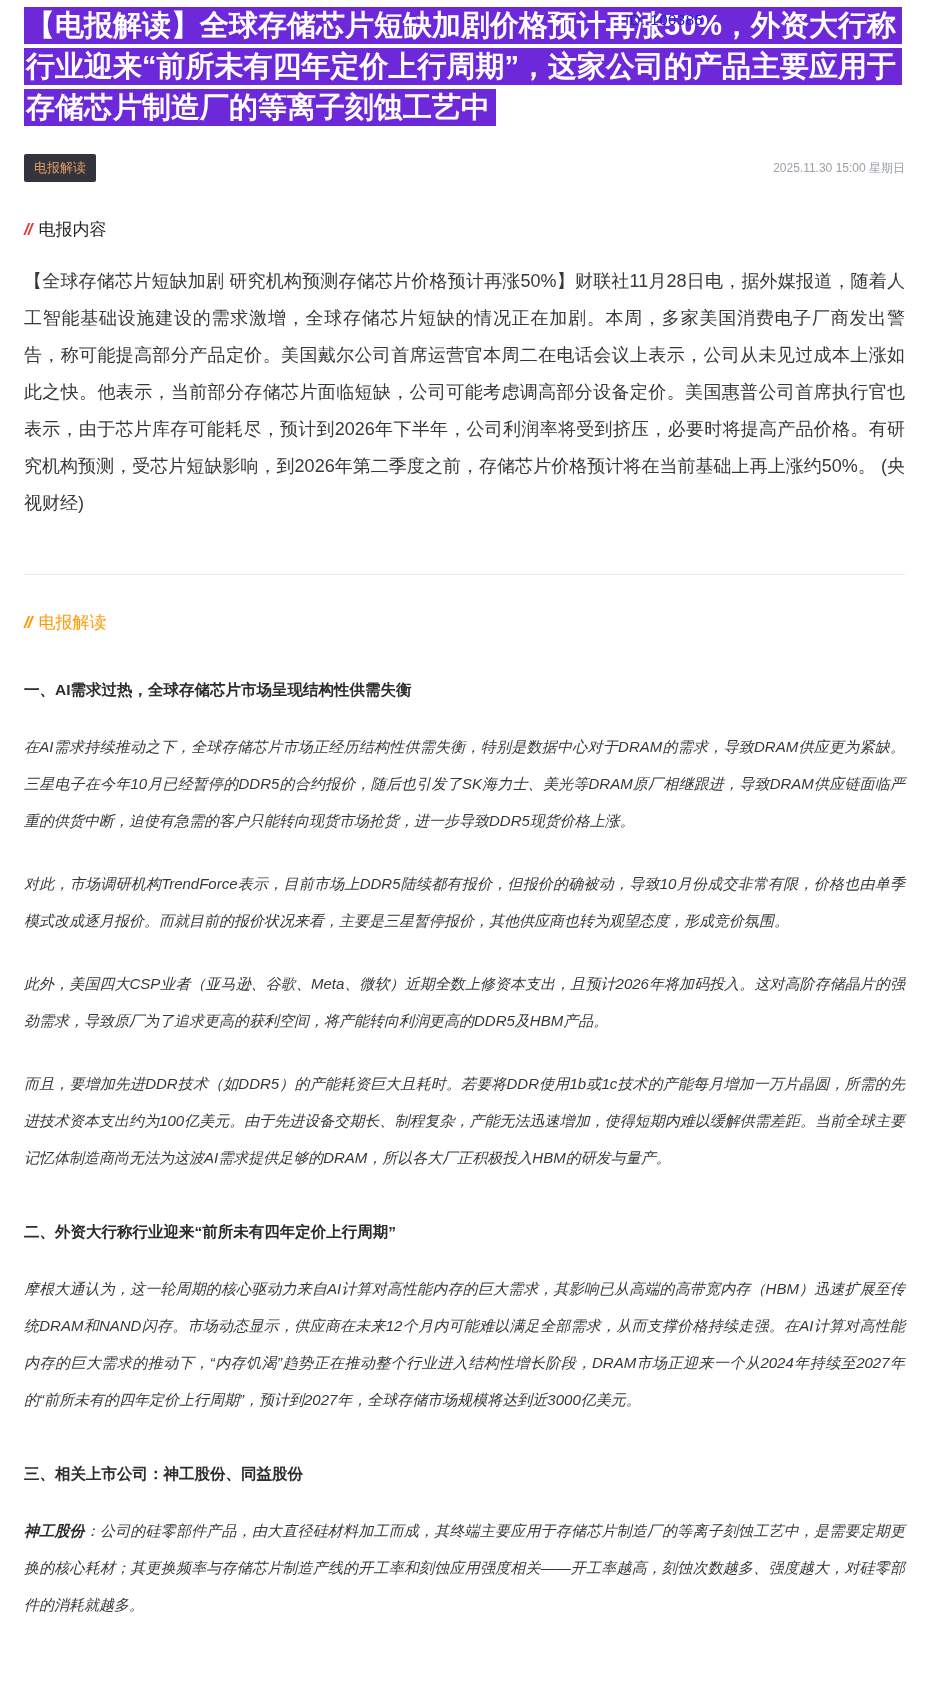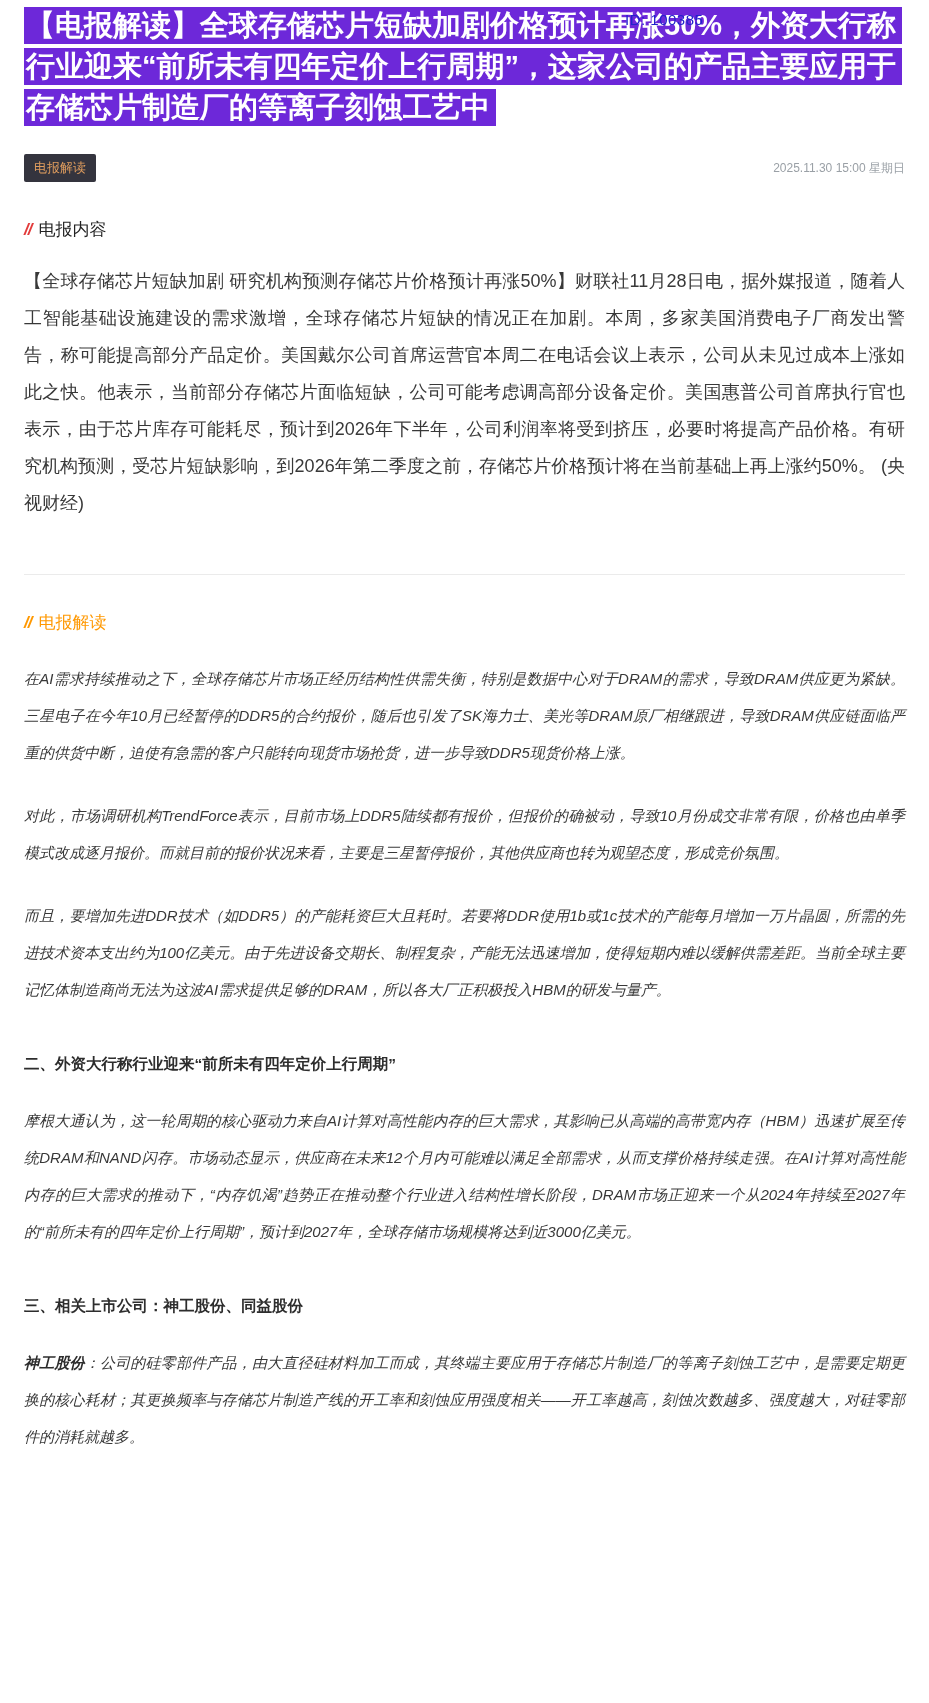--- a/index.html
+++ b/index.html
@@ -57,22 +57,24 @@
   <p class="body-para">【全球存储芯片短缺加剧 研究机构预测存储芯片价格预计再涨50%】财联社11月28日电，据外媒报道，随着人工智能基础设施建设的需求激增，全球存储芯片短缺的情况正在加剧。本周，多家美国消费电子厂商发出警告，称可能提高部分产品定价。美国戴尔公司首席运营官本周二在电话会议上表示，公司从未见过成本上涨如此之快。他表示，当前部分存储芯片面临短缺，公司可能考虑调高部分设备定价。美国惠普公司首席执行官也表示，由于芯片库存可能耗尽，预计到2026年下半年，公司利润率将受到挤压，必要时将提高产品价格。有研究机构预测，受芯片短缺影响，到2026年第二季度之前，存储芯片价格预计将在当前基础上再上涨约50%。 (央视财经)</p>
 
   <div class="divider"></div>
 
   <div class="sec-head orange">
     <span class="slashes">//</span>
     <span>电报解读</span>
   </div>
 
   <div id="interp-blocks">
+      <h3 class="interp-h">一、AI需求过热，全球存储芯片市场呈现结构性供需失衡</h3>
       <p class="interp-p">在AI需求持续推动之下，全球存储芯片市场正经历结构性供需失衡，特别是数据中心对于DRAM的需求，导致DRAM供应更为紧缺。三星电子在今年10月已经暂停的DDR5的合约报价，随后也引发了SK海力士、美光等DRAM原厂相继跟进，导致DRAM供应链面临严重的供货中断，迫使有急需的客户只能转向现货市场抢货，进一步导致DDR5现货价格上涨。</p>
       <p class="interp-p">对此，市场调研机构TrendForce表示，目前市场上DDR5陆续都有报价，但报价的确被动，导致10月份成交非常有限，价格也由单季模式改成逐月报价。而就目前的报价状况来看，主要是三星暂停报价，其他供应商也转为观望态度，形成竞价氛围。</p>
+      <p class="interp-p">此外，美国四大CSP业者（亚马逊、谷歌、Meta、微软）近期全数上修资本支出，且预计2026年将加码投入。这对高阶存储晶片的强劲需求，导致原厂为了追求更高的获利空间，将产能转向利润更高的DDR5及HBM产品。</p>
       <p class="interp-p">而且，要增加先进DDR技术（如DDR5）的产能耗资巨大且耗时。若要将DDR使用1b或1c技术的产能每月增加一万片晶圆，所需的先进技术资本支出约为100亿美元。由于先进设备交期长、制程复杂，产能无法迅速增加，使得短期内难以缓解供需差距。当前全球主要记忆体制造商尚无法为这波AI需求提供足够的DRAM，所以各大厂正积极投入HBM的研发与量产。</p>
       <h3 class="interp-h">二、外资大行称行业迎来“前所未有四年定价上行周期”</h3>
       <p class="interp-p">摩根大通认为，这一轮周期的核心驱动力来自AI计算对高性能内存的巨大需求，其影响已从高端的高带宽内存（HBM）迅速扩展至传统DRAM和NAND闪存。市场动态显示，供应商在未来12个月内可能难以满足全部需求，从而支撑价格持续走强。在AI计算对高性能内存的巨大需求的推动下，“内存饥渴”趋势正在推动整个行业进入结构性增长阶段，DRAM市场正迎来一个从2024年持续至2027年的“前所未有的四年定价上行周期”，预计到2027年，全球存储市场规模将达到近3000亿美元。</p>
       <h3 class="interp-h">三、相关上市公司：神工股份、同益股份</h3>
       <p class="interp-p"><b class="lead">神工股份</b>：公司的硅零部件产品，由大直径硅材料加工而成，其终端主要应用于存储芯片制造厂的等离子刻蚀工艺中，是需要定期更换的核心耗材；其更换频率与存储芯片制造产线的开工率和刻蚀应用强度相关——开工率越高，刻蚀次数越多、强度越大，对硅零部件的消耗就越多。</p>
     </div>
 
 </div>
 
 </body></html>

